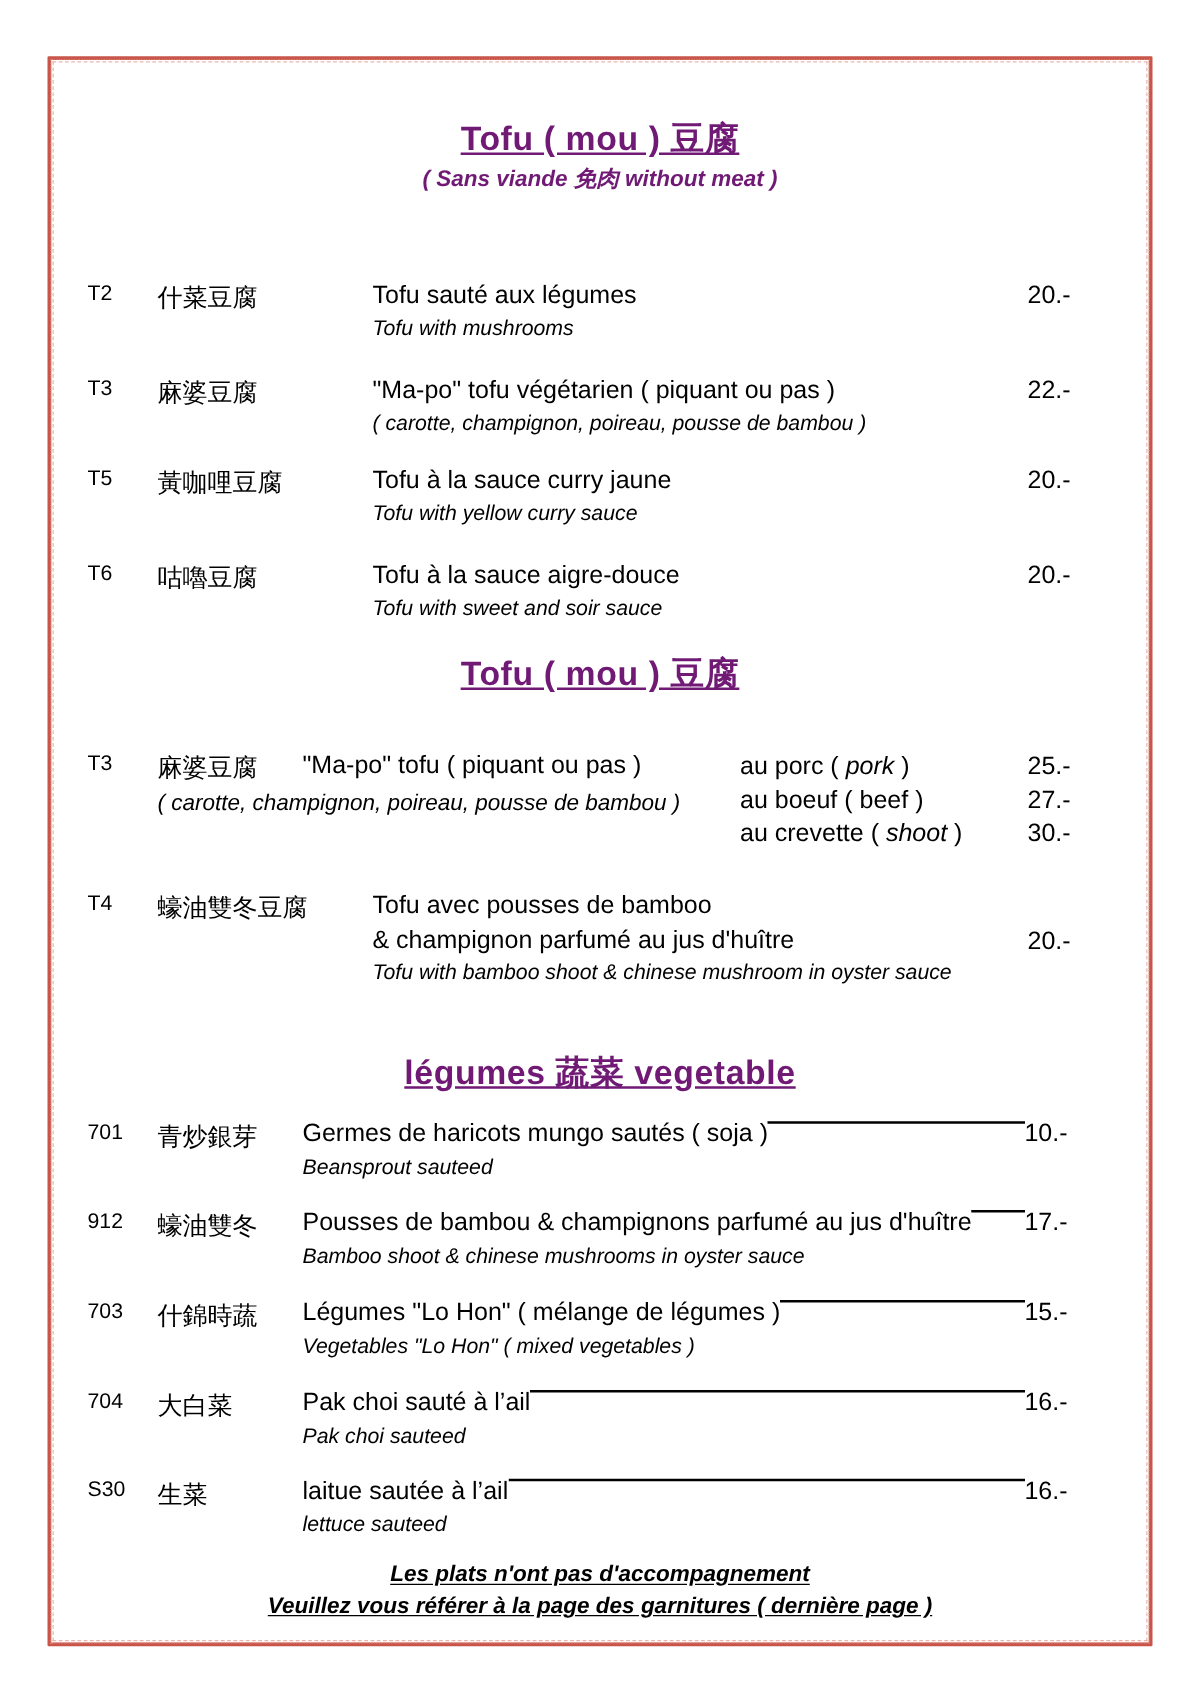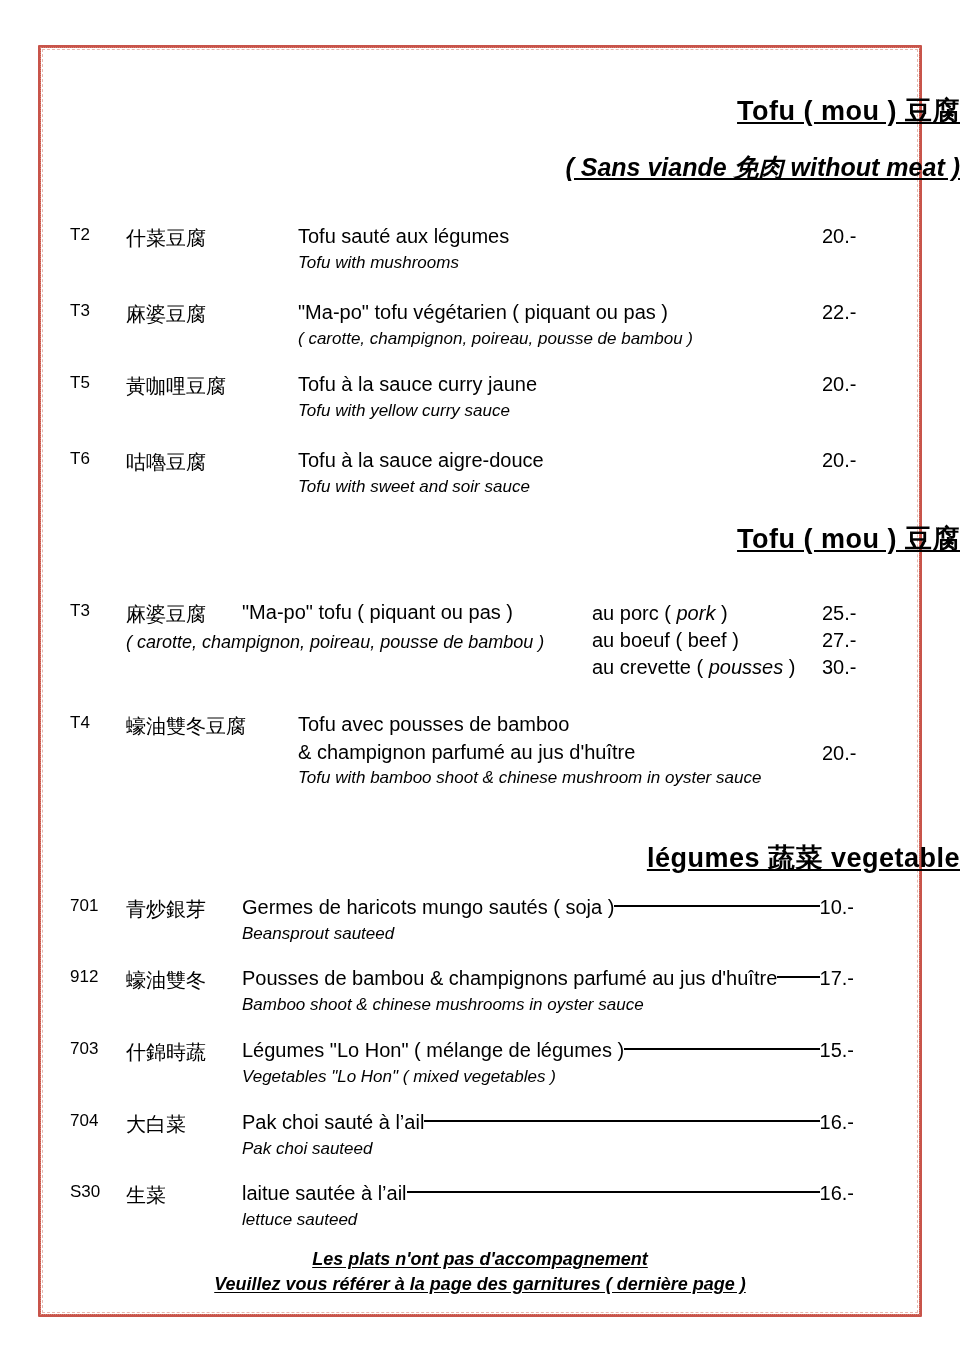--- a/index.html
+++ b/index.html
@@ -44,37 +44,36 @@
 
   .sheet {
     position: absolute;
     left: 0; top: 0;
     width: 960px;
     height: 1357px;
   }
 
   
   .sect-head {
-    text-align: right;
-    color: #000000;
+    text-align: center;
+    color: #701a75;
     font-weight: bold;
   }
   .sect-head .line1 {
     font-size: 27px;
     letter-spacing: .5px;
     text-decoration: underline;
     text-underline-offset: 2px;
   }
   .sect-head .line2 {
-    font-size: 25px;
+    font-size: 18px;
     font-style: italic;
     font-weight: bold;
-    text-decoration: underline;
     text-underline-offset: 2px;
-    margin-top: 22px;
+    margin-top: 2px;
   }
 
   #head-tofu-1 { position: absolute; left: 0; top: 93px; width: 960px; }
   #head-tofu-2 { position: absolute; left: 0; top: 521px; width: 960px; }
   #head-veg    { position: absolute; left: 0; top: 840px; width: 960px; }
 
   
   .item {
     position: absolute;
     left: 0;
@@ -120,21 +119,21 @@
   .opt     { position: absolute; left: 592px; font-size: 20px; white-space: nowrap; }
   .opt i   { font-style: italic; }
 
   
   .sec-veg .fr, .sec-veg .en { left: 242px; }
   .veg-row {
     position: absolute;
     left: 242px;
     width: 612px;
     display: flex;
-    align-items: center;
+    align-items: flex-start;
     font-size: 20px;
   }
   .veg-row .vtext { white-space: nowrap; }
   .veg-row .leader {
     flex: 1 1 auto;
     border-bottom: 2px solid #000;
     margin: 0 0 4px 0;
     min-width: 10px;
     height: 1px;
   }
@@ -214,21 +213,21 @@
     <span class="mp-cn">麻婆豆腐</span>
     <span class="mp-fr">"Ma-po" tofu ( piquant ou pas )</span>
     <span class="mp-note" style="top:31px;">( carotte, champignon, poireau, pousse de bambou )</span>
 
     <span class="opt" style="top:1px;"><span>au porc</span> ( <i>pork</i> )</span>
     <span class="price" style="top:1px;">25.-</span>
 
     <span class="opt" style="top:28px;"><span>au boeuf</span> ( <span>beef</span> )</span>
     <span class="price" style="top:28px;">27.-</span>
 
-    <span class="opt" style="top:55px;"><span>au crevette</span> ( <i>pousses</i> )</span>
+    <span class="opt" style="top:55px;"><span>au crevette</span> ( <i>shoot</i> )</span>
     <span class="price" style="top:55px;">30.-</span>
   </div>
 
   <div class="item sec-tofu" style="top:713px;">
     <span class="code">T4</span>
     <span class="cn">蠔油雙冬豆腐</span>
     <span class="fr">Tofu avec pousses de bamboo</span>
     <span class="fr" style="top:28px;">&amp; champignon parfumé au jus d'huître</span>
     <span class="en" style="top:55px;">Tofu with bamboo shoot &amp; chinese mushroom in oyster sauce</span>
     <span class="price" style="top:29px;">20.-</span>

